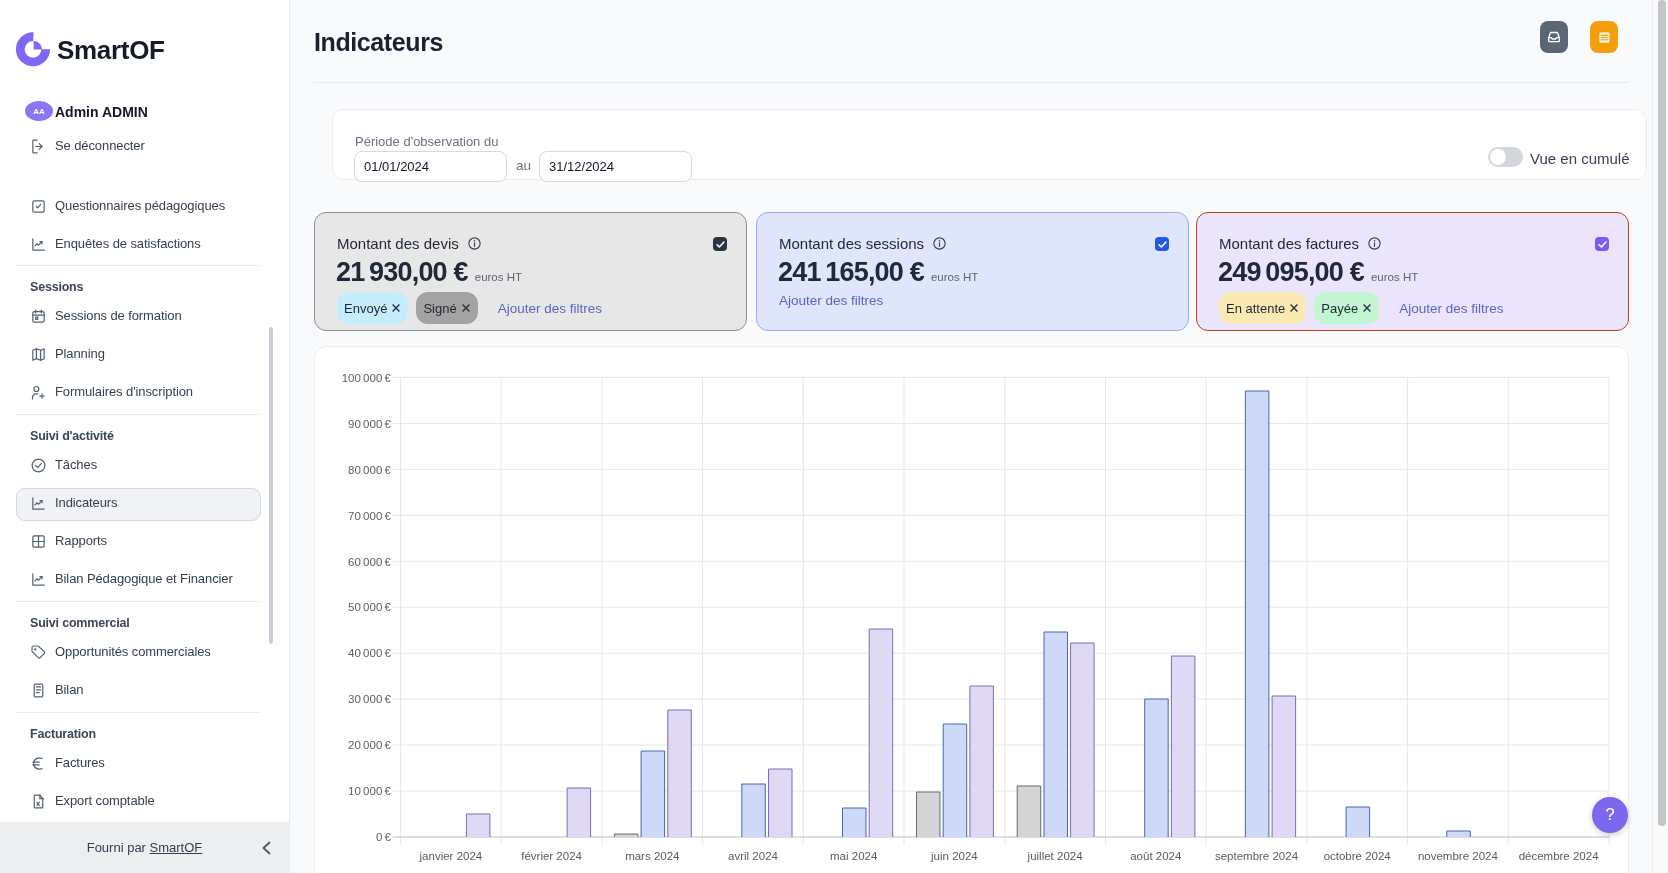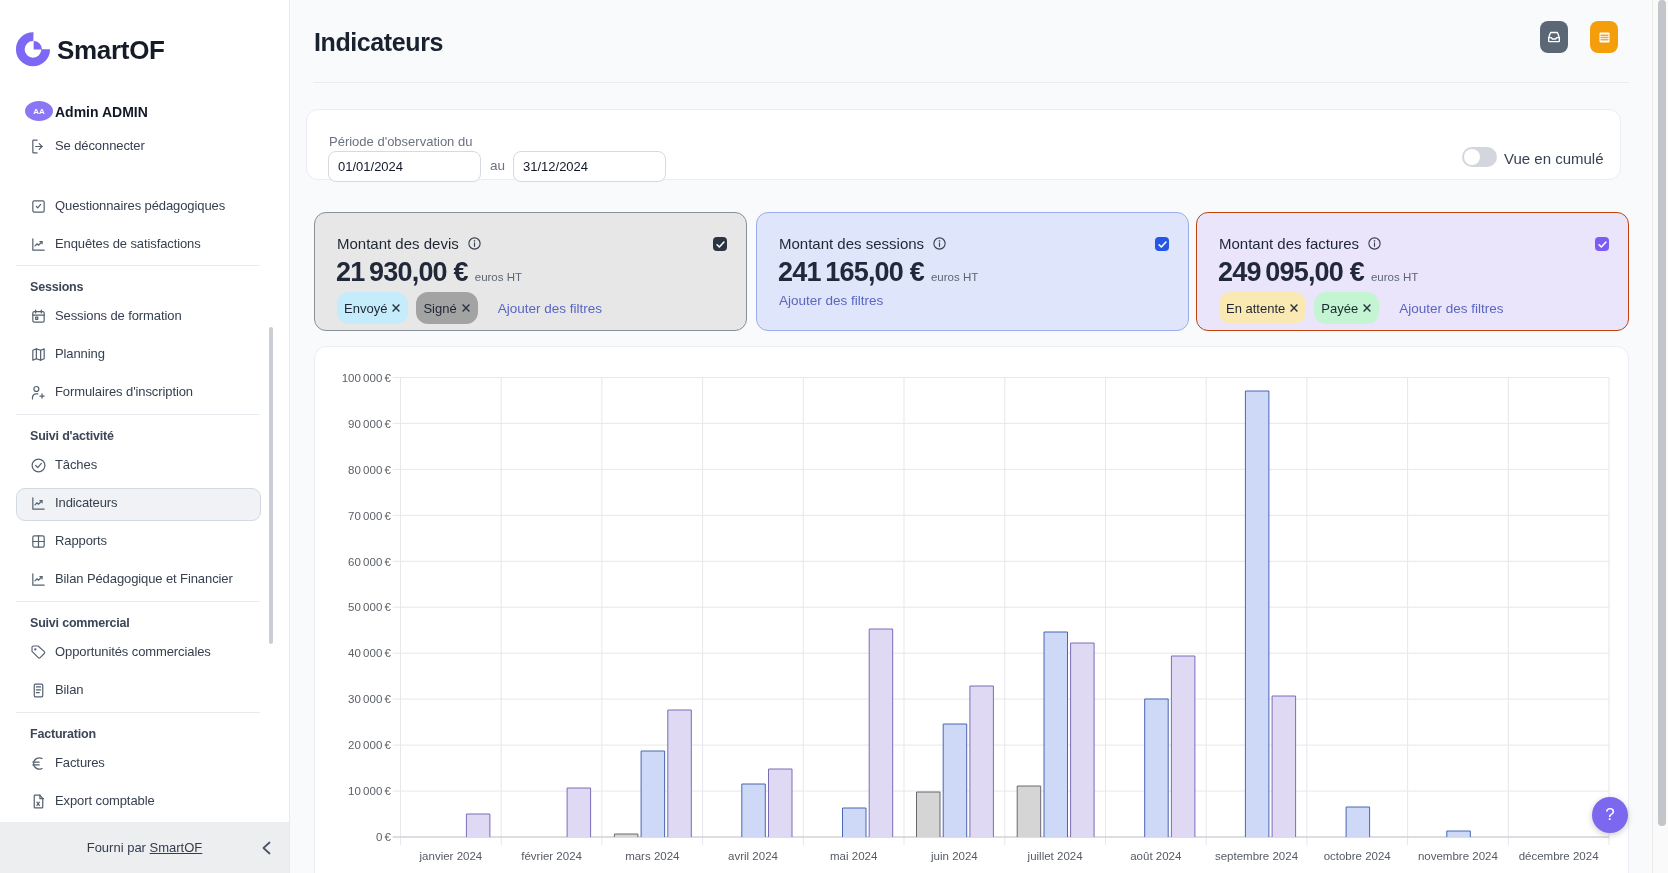--- a/index.html
+++ b/index.html
@@ -16,21 +16,21 @@
 #selrow{position:absolute;left:16px;top:488px;width:245px;height:33px;background:#f0f2f5;border:1px solid #d3d9e0;border-radius:9px}
 #sfoot{position:absolute;left:0;bottom:0;width:289px;height:51px;background:#eceef0;display:flex;align-items:center;justify-content:center;font-size:13px;color:#333d4d}
 #sfoot .chev{position:absolute;right:16px;top:14px;font-size:17px;color:#4a5568}
 #sscroll{position:absolute;left:269px;top:327px;width:4px;height:317px;background:#c9ced6;border-radius:2px}
 
 #title{position:absolute;left:314px;top:28px;font-size:25px;font-weight:bold;color:#1a2230;letter-spacing:-.4px}
 #hdrline{position:absolute;left:313px;top:82px;width:1316px;border-top:1px solid #e8ebef}
 .hbtn{position:absolute;top:21px;width:28px;height:32px;border-radius:8px;display:flex;align-items:center;justify-content:center}
 
 .card{position:absolute;background:#fff;border:1px solid #eaedf1;border-radius:12px}
-#fcard{left:306px;top:109px;width:1315px;height:71px}
+#fcard{left:332px;top:109px;width:1315px;height:71px}
 #fcard .lab{position:absolute;left:22px;top:24px;font-size:13px;color:#6b7280}
 .dinput{position:absolute;top:41px;height:31px;width:153px;border:1px solid #d6dade;border-radius:8px;background:#fff;font-size:13px;color:#111827;display:flex;align-items:center;padding-left:9px}
 #au{position:absolute;left:183px;top:48px;font-size:13.5px;color:#6b7280}
 #togg{position:absolute;left:1155px;top:37px;width:35px;height:20px;background:#d3d7dd;border-radius:10px}
 #togg .knob{position:absolute;left:2px;top:2px;width:16px;height:16px;background:#fff;border-radius:50%}
 #tlab{position:absolute;left:1197px;top:40px;font-size:15px;color:#374151}
 
 .scard{position:absolute;top:212px;width:433px;height:119px;border-radius:12px}
 .scard .ttl{position:absolute;left:22px;top:22px;font-size:15px;color:#1f2733;display:flex;align-items:center;gap:8px}
 .scard .num{position:absolute;left:21px;top:44px;font-size:27px;font-weight:bold;color:#212839;letter-spacing:-.8px}

